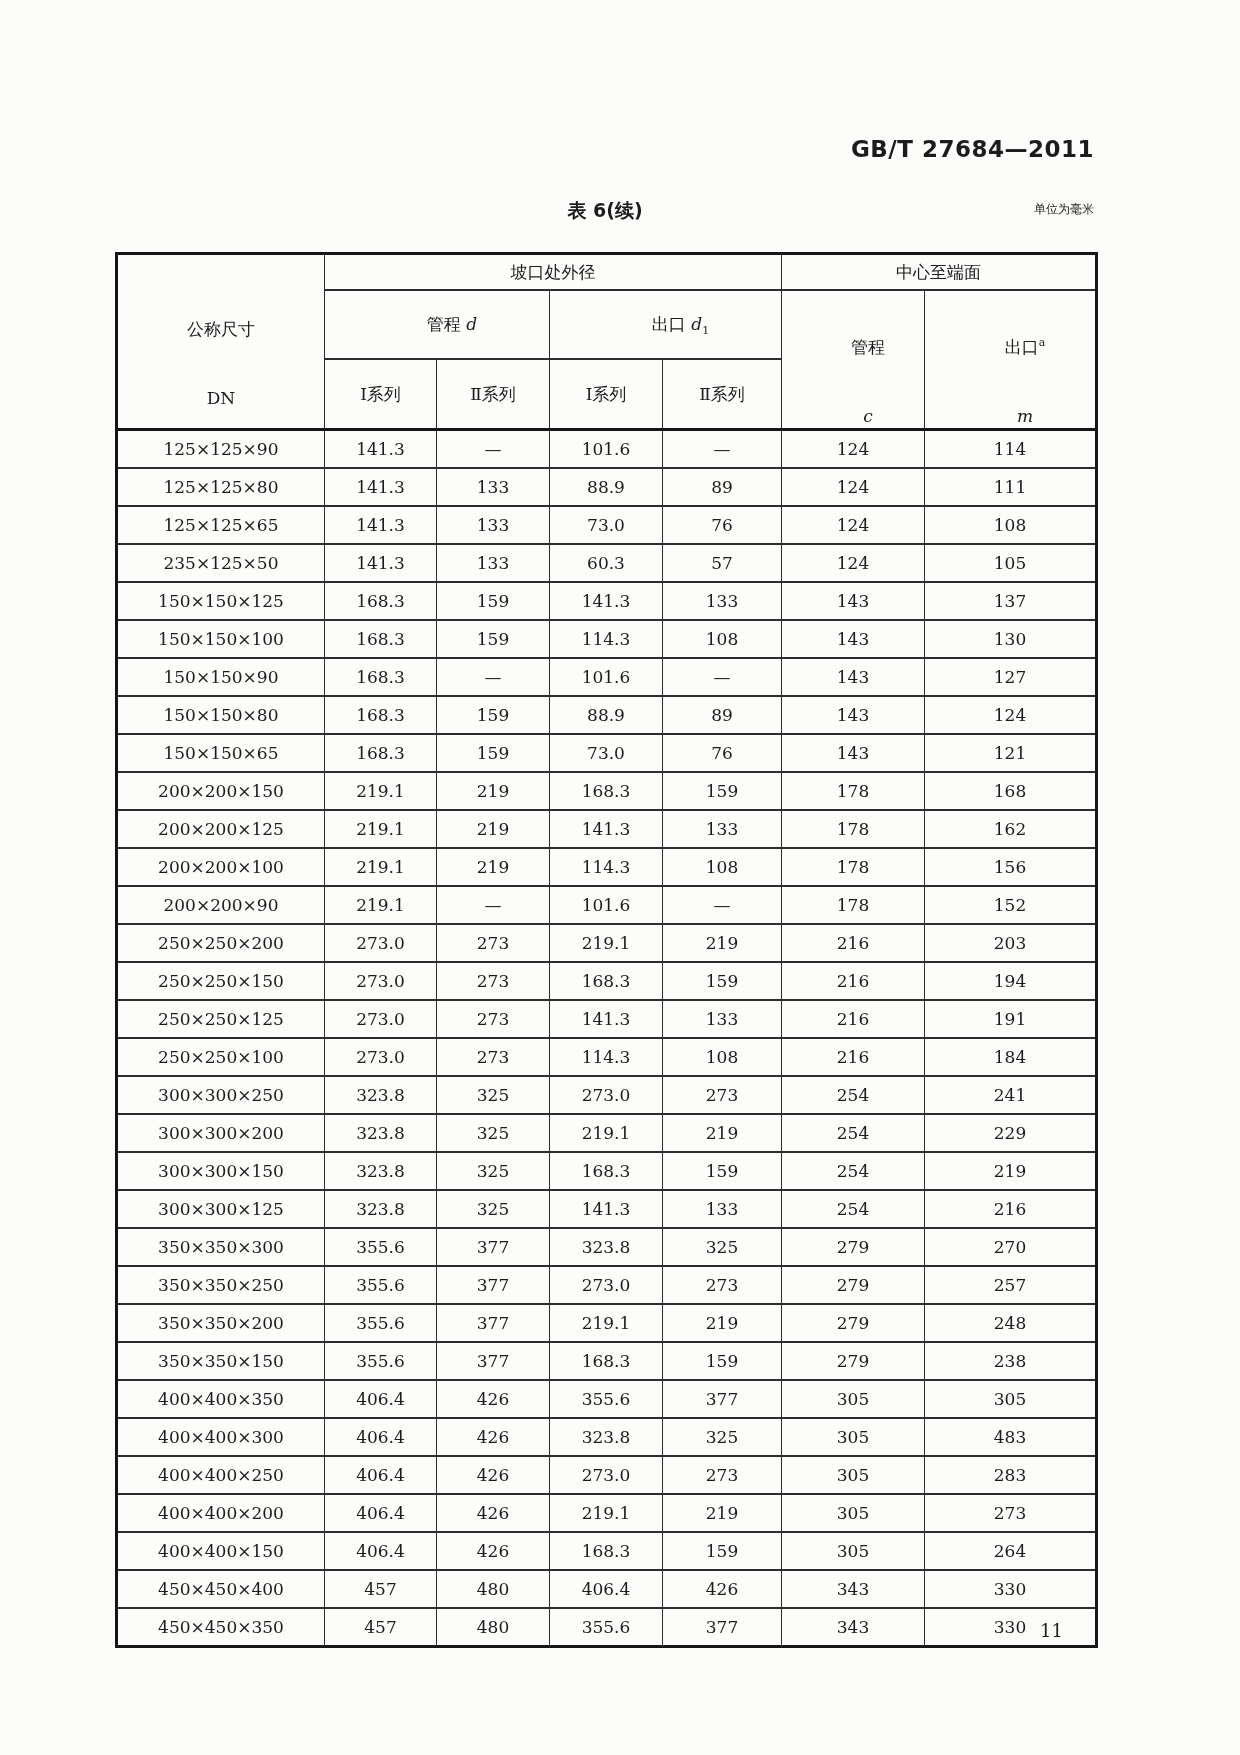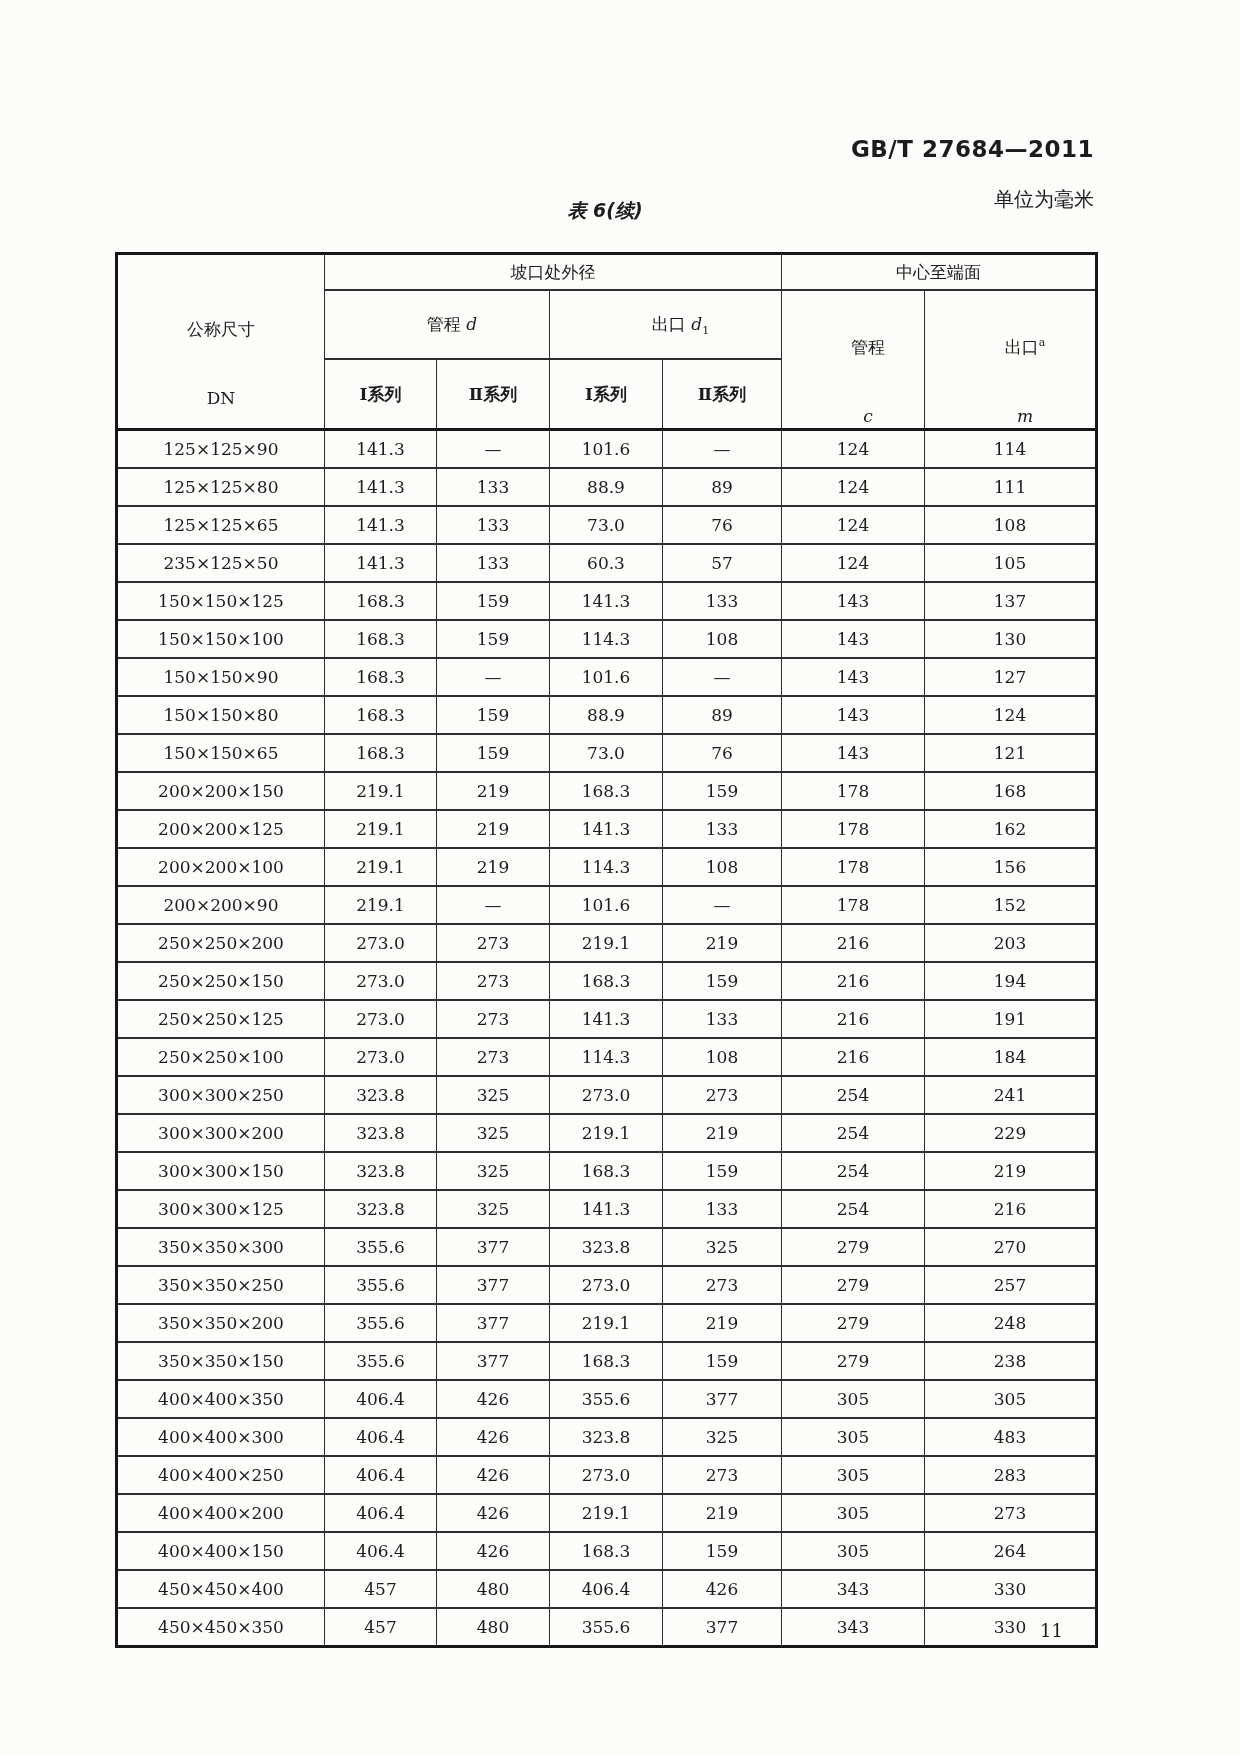--- a/index.html
+++ b/index.html
@@ -25,27 +25,26 @@
     text-align: right;
   }
   .table-title {
     position: absolute;
     top: 198px;
     left: 605px;
     transform: translateX(-50%);
     font-family: "DejaVu Sans", "Liberation Sans", sans-serif;
     font-weight: bold;
     font-size: 19px;
-    font-style: italic;
   }
   .unit-note {
     position: absolute;
-    top: 186px;
+    top: 201px;
     right: 146px;
-    font-size: 20px;
+    font-size: 12px;
   }
   table.spec-table {
     position: absolute;
     left: 115px;
     top: 252px;
     width: 980px;
     border-collapse: collapse;
     table-layout: fixed;
     text-align: center;
     border: 3px solid #161616;
@@ -58,21 +57,21 @@
     font-size: 17px;
     padding: 0 2px;
     vertical-align: middle;
     white-space: nowrap;
   }
   .spec-table thead th {
     font-size: 17px;
   }
   .spec-table thead tr.h1 th { height: 34px; }
   .spec-table thead tr.h2 th { height: 40px; padding-left: 32px; }
-  .spec-table thead tr.h3 th { height: 40px; font-weight: bold; }
+  .spec-table thead tr.h3 th { height: 40px; }
   .spec-table thead { border-bottom: 3px solid #161616; }
   .spec-table tbody td { height: 36px; }
   .two-line div { line-height: 1.45; margin-top: 44px; }
   .var {
     font-style: italic;
     font-family: "DejaVu Serif", "Liberation Serif", serif;
   }
   sub.subn { font-size: 11px; }
   sup.supn { font-size: 11px; }
   .page-number {

